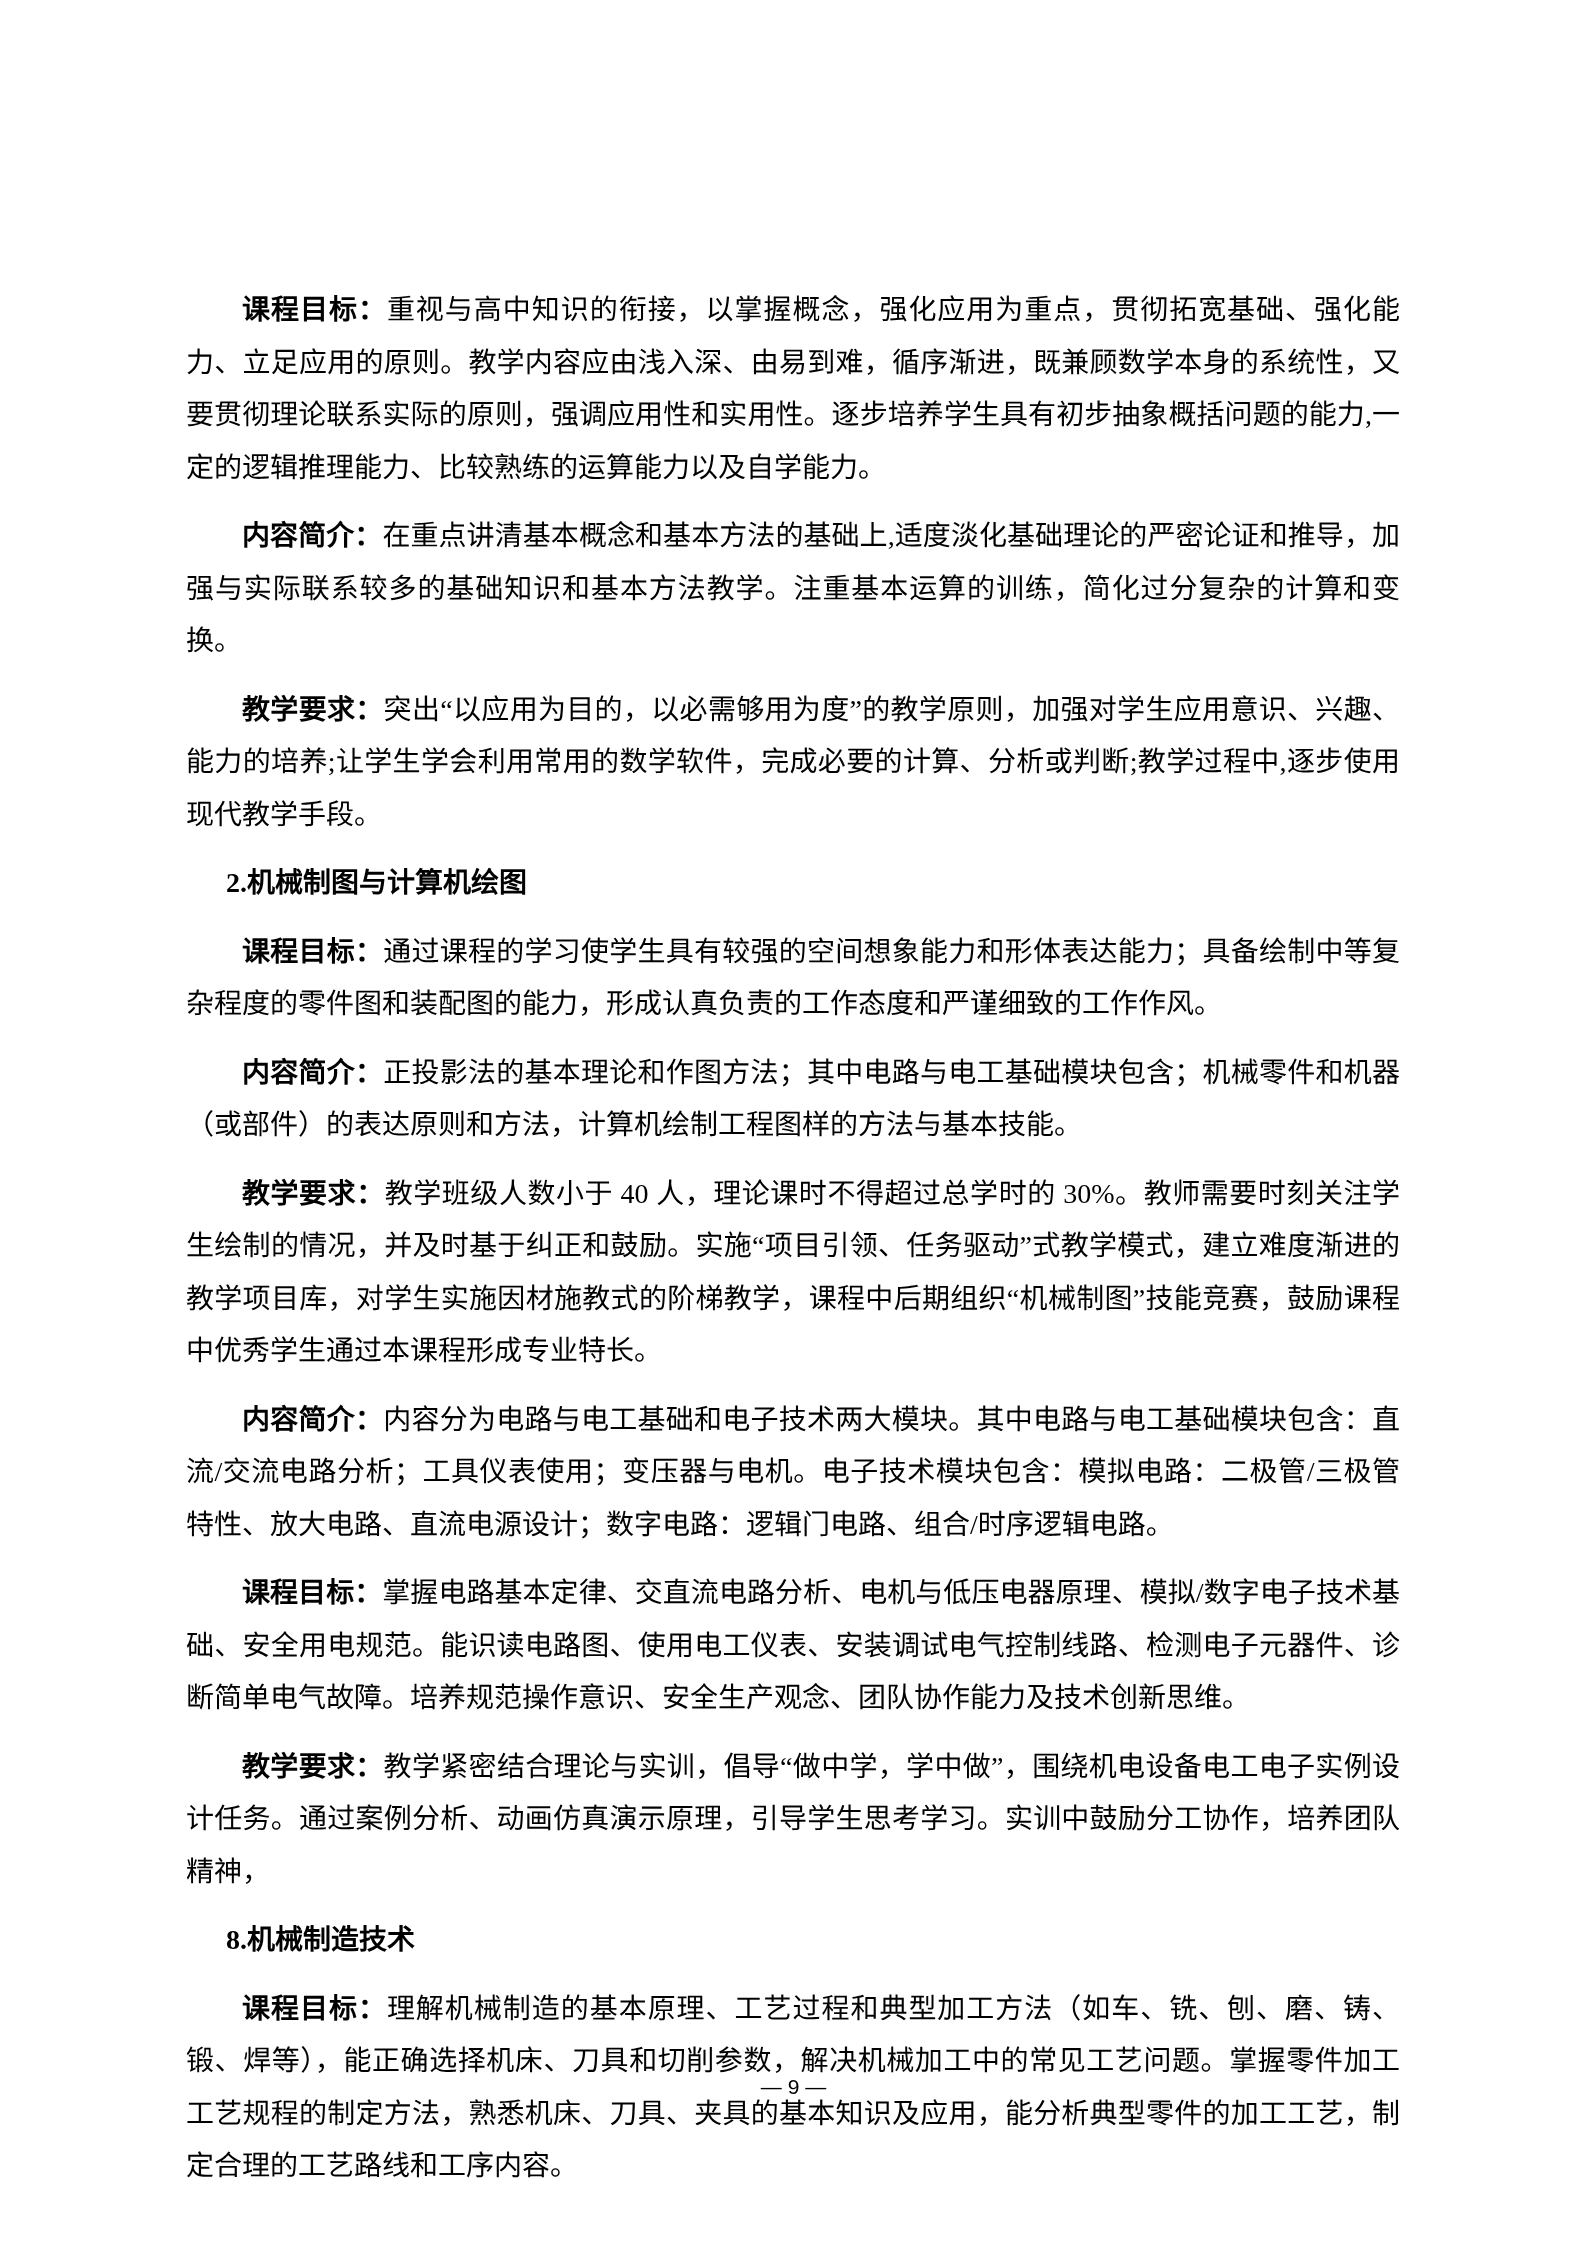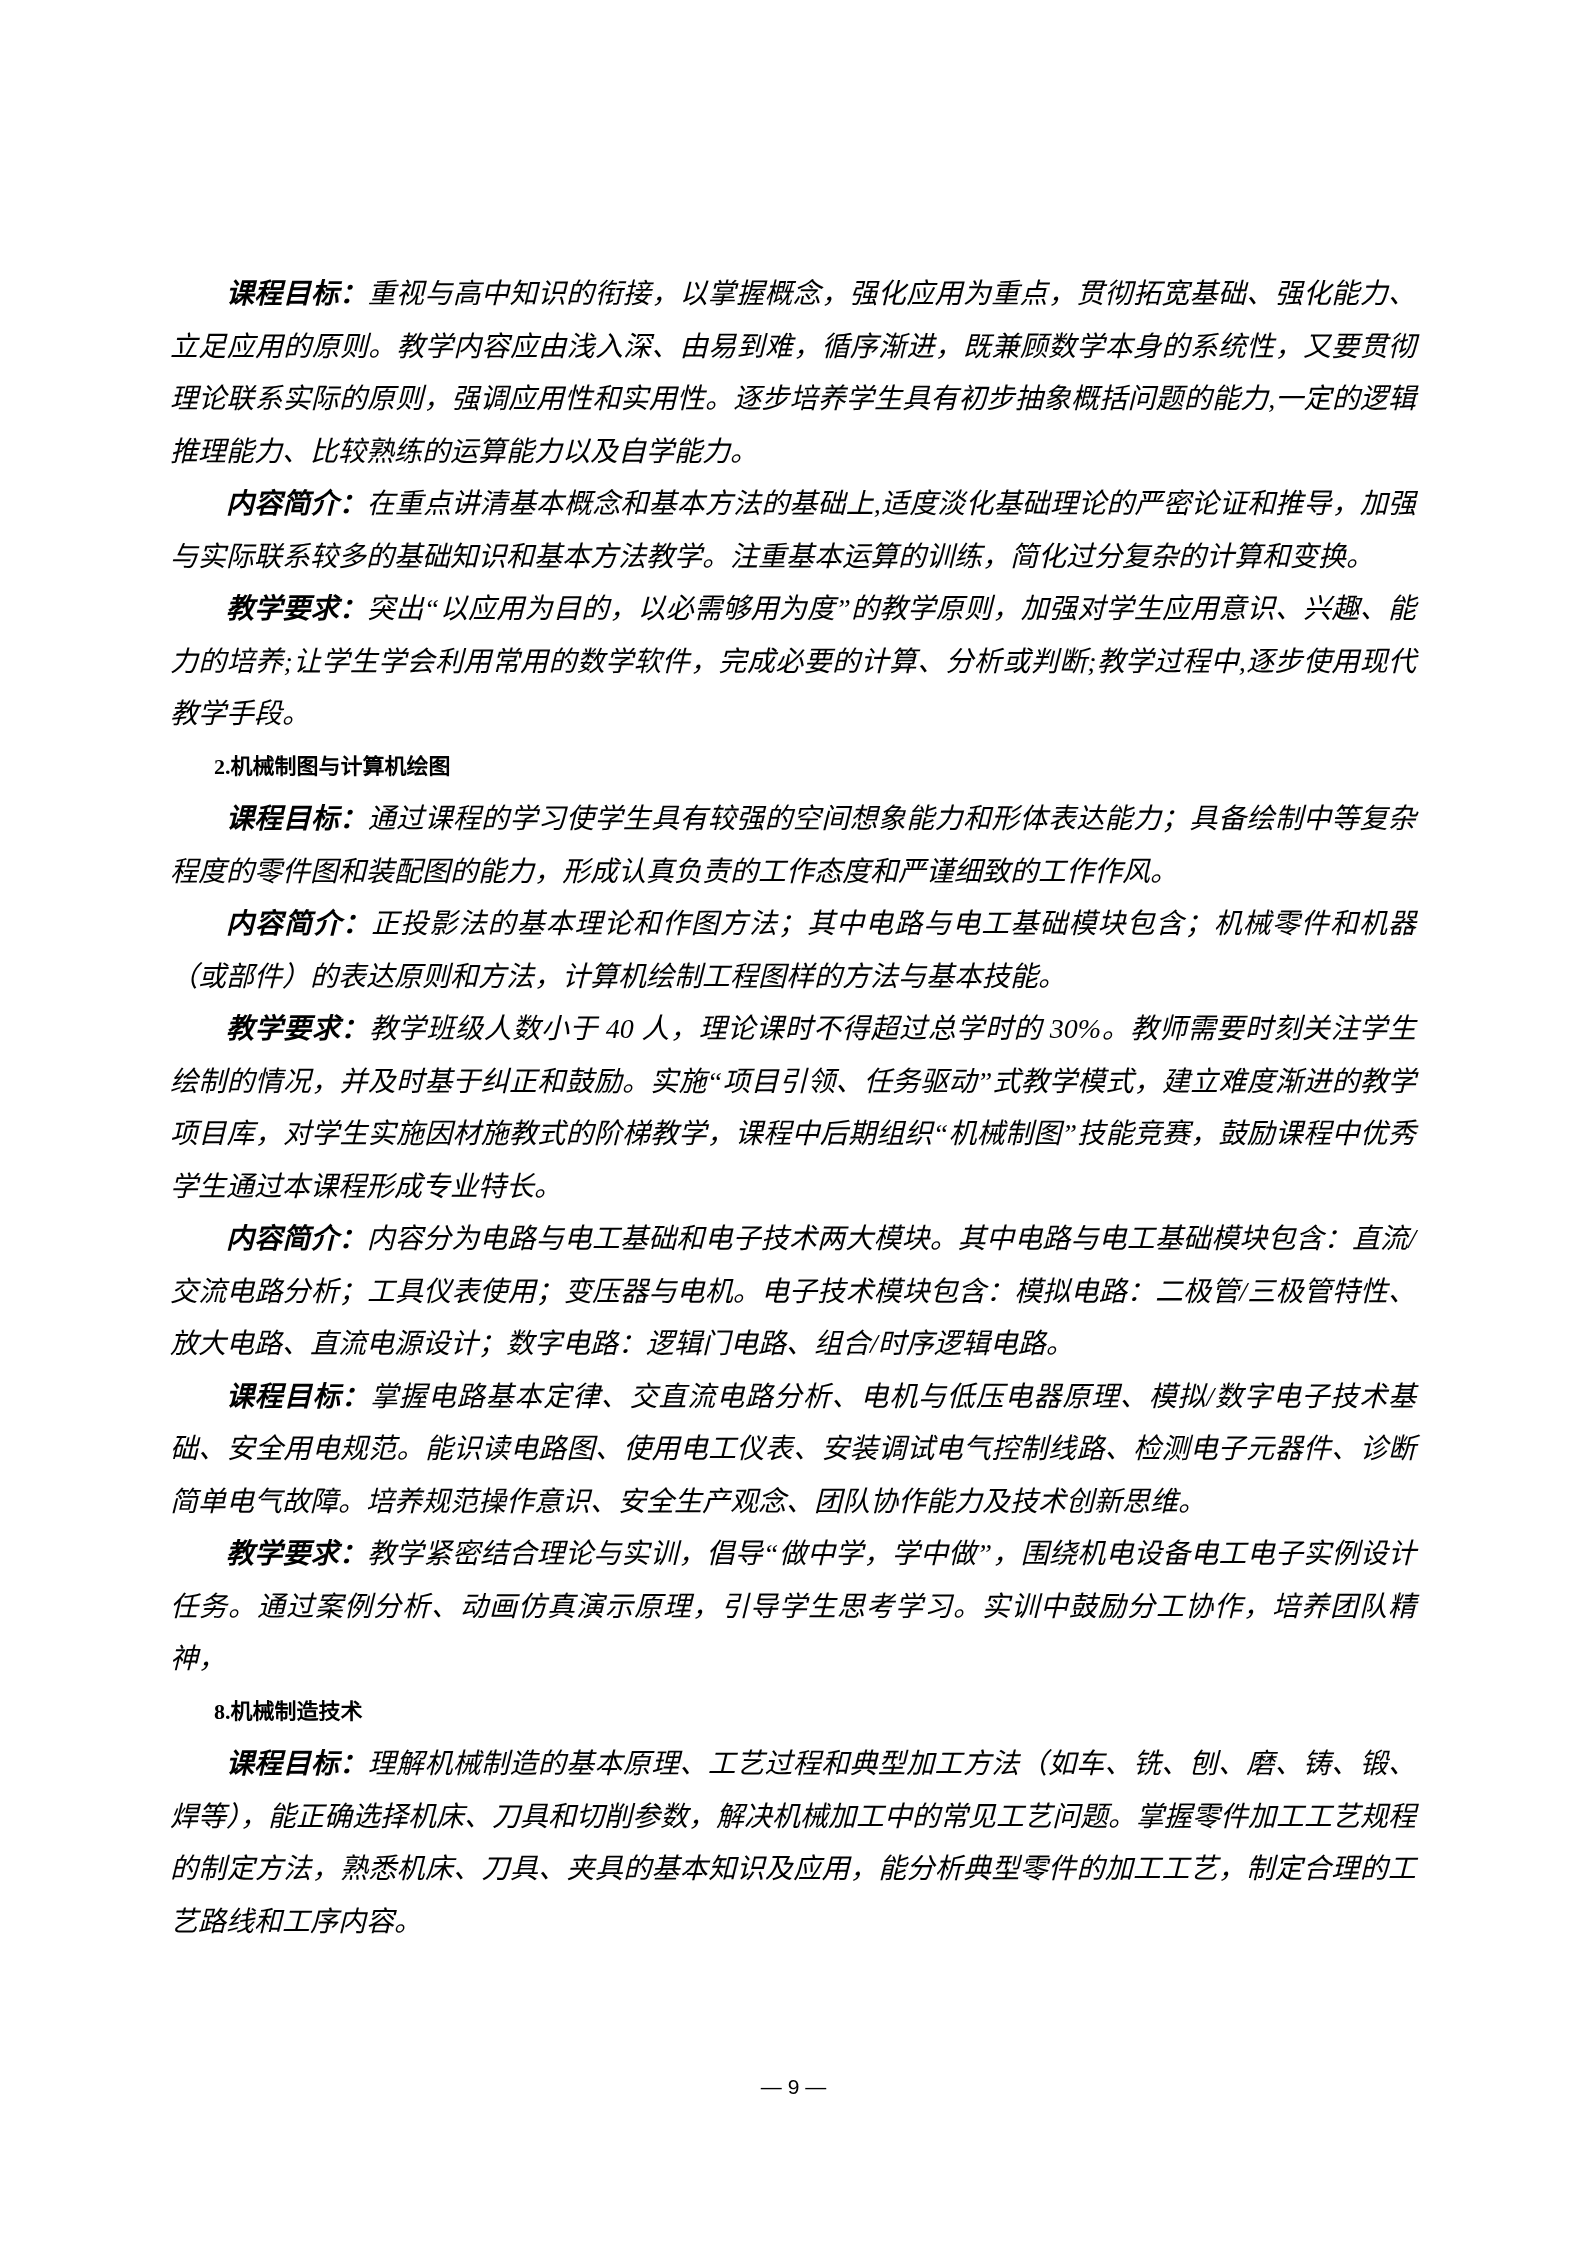--- a/index.html
+++ b/index.html
@@ -16,33 +16,32 @@
     font-family: "Liberation Serif", "DejaVu Serif", serif;
     overflow: hidden;
   }
   .content {
     position: absolute;
     left: 170px;
     top: 268px;
     width: 1246px;
   }
   .content p {
-    margin: 0;
+    margin: 16px;
     padding: 0;
     font-size: 28px;
     line-height: 52.5px;
     text-indent: 2em;
     text-align: justify;
     letter-spacing: 0;
-    font-style: italic;
   }
   .content h2 {
     margin: 0;
     padding: 0;
-    font-size: 22px;
+    font-size: 28px;
     line-height: 52.5px;
     text-indent: 2em;
     font-weight: bold;
     text-align: left;
   }
   .lead {
     font-weight: bold;
   }
   .footer {
     position: absolute;

